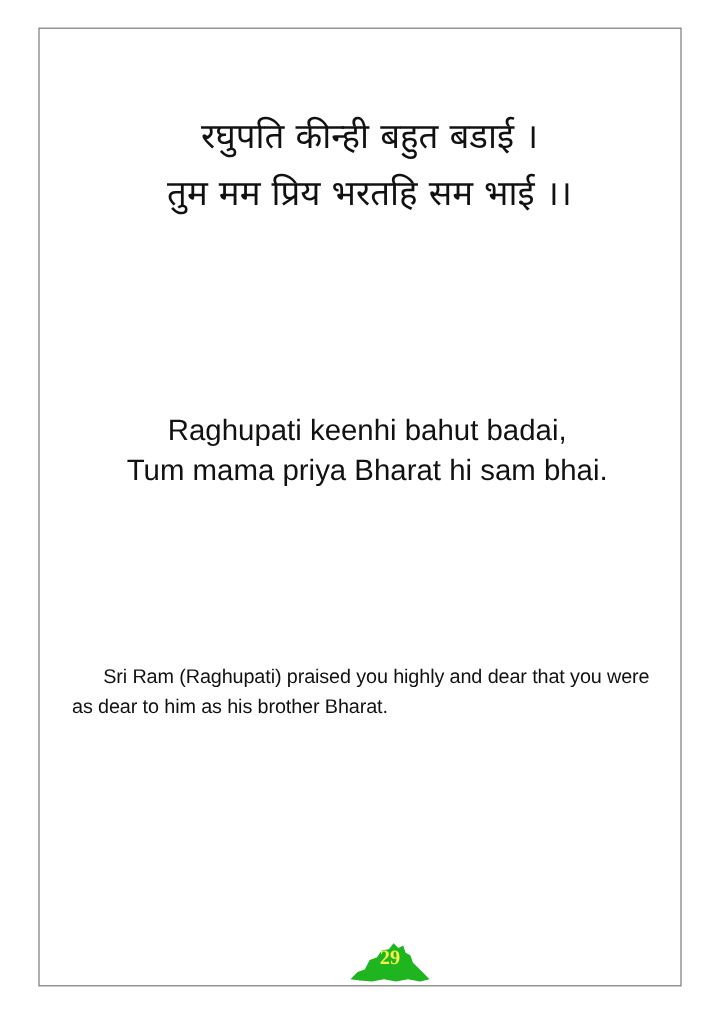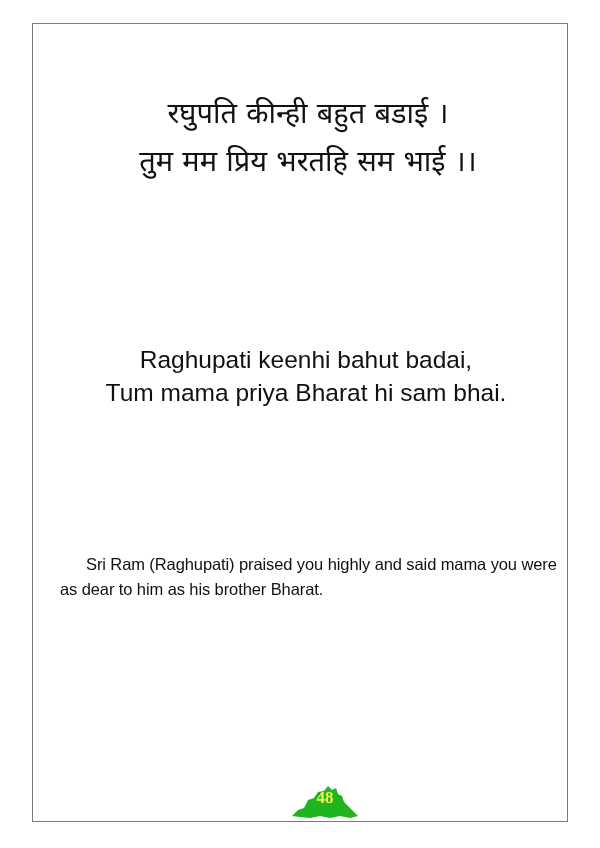--- a/index.html
+++ b/index.html
@@ -20,20 +20,20 @@
 <body>
 
 <div class="frame"></div>
 
 <div class="hindi l1">रघुपति कीन्ही बहुत बडाई ।</div>
 <div class="hindi l2">तुम मम प्रिय भरतहि सम भाई ।।</div>
 
 <div class="translit l1">Raghupati keenhi bahut badai,</div>
 <div class="translit l2">Tum mama priya Bharat hi sam bhai.</div>
 
-<div class="meaning">Sri Ram (Raghupati) praised you highly and said mama you were as dear to him as his brother Bharat.</div>
+<div class="meaning">Sri Ram (Raghupati) praised you highly and dear that you were as dear to him as his brother Bharat.</div>
 
 <div class="pageno">
   <svg width="70" height="40" viewBox="0 0 70 40">
     <path d="M2 34 L8 28 L14 26 L18 18 L24 16 L28 10 L34 9 L38 4 L42 8 L46 6 L48 12 L52 14 L54 20 L58 24 L62 28 L68 34 L60 36 L50 34 L40 36 L30 34 L20 36 L10 35 Z" fill="#1fb51f"></path>
   </svg>
-  <span>48</span>
+  <span>29</span>
 </div>
 
 </body></html>

